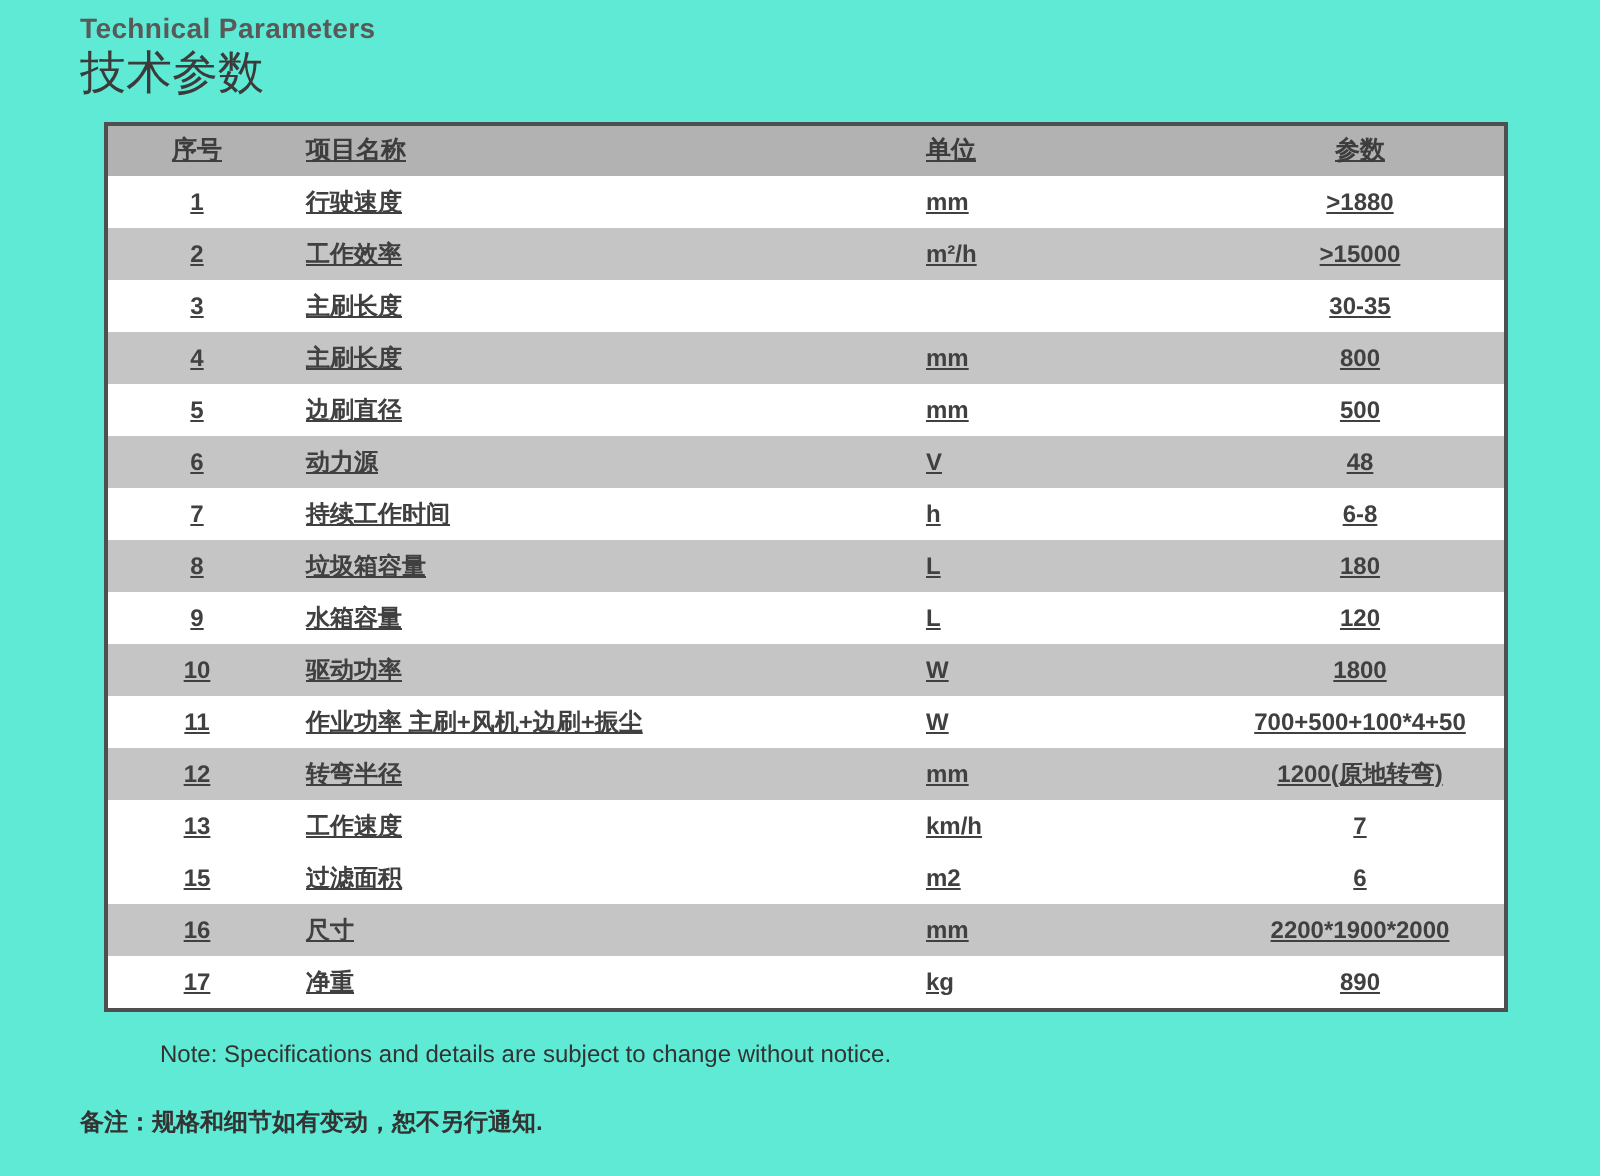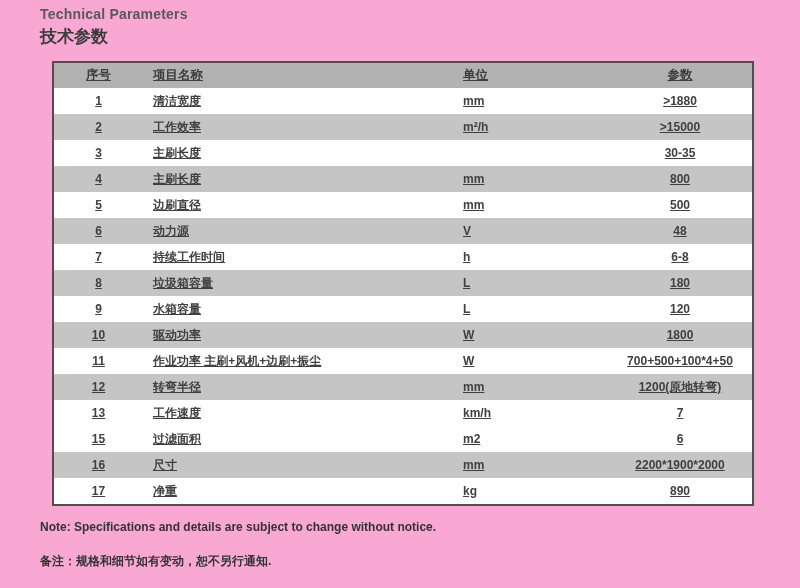--- a/index.html
+++ b/index.html
@@ -6,33 +6,33 @@
     margin: 0;
     padding: 0;
     background: #ffffff;
     font-family: "Liberation Sans", "DejaVu Sans", sans-serif;
   }
   .page {
     width: 800px;
     height: 588px;
     box-sizing: border-box;
     padding: 5px 40px 0 40px;
-    background: #f9a8d4;
+    background: #5eead4;
     overflow: hidden;
   }
   .title-en {
     font-size: 14px;
     font-weight: bold;
     color: #595959;
     line-height: 18px;
     letter-spacing: 0.2px;
   }
   .title-cn {
-    font-size: 17px;
-    font-weight: bold;
+    font-size: 23px;
+    font-weight: normal;
     color: #3b3b3b;
     line-height: 21px;
     margin-top: 3px;
   }
   table.spec-table {
     margin-top: 14px;
     margin-left: 12px;
     width: 700px;
     border-collapse: collapse;
     border: 2px solid #4f4f4f;
@@ -71,23 +71,24 @@
   table.spec-table td.cell-unit { text-align: left; }
   table.spec-table th.col-value,
   table.spec-table td.cell-value { text-align: center; }
   table.spec-table tr.striped td { background: #c5c5c5; }
   table.spec-table tr.plain td   { background: #ffffff; }
   .notes {
     margin-top: 13px;
   }
   .note-en {
     font-size: 12px;
-    font-weight: bold;
+    font-weight: normal;
     color: #333333;
     line-height: 16px;
+    margin-left: 40px;
   }
   .note-cn {
     font-size: 12px;
     font-weight: bold;
     color: #333333;
     line-height: 17px;
     margin-top: 18px;
   }
 </style>
 </head>
@@ -109,21 +110,21 @@
       <tr>
         <th class="col-no">序号</th>
         <th class="col-item">项目名称</th>
         <th class="col-unit">单位</th>
         <th class="col-value">参数</th>
       </tr>
     </thead>
     <tbody id="spec-rows">
         <tr class="plain">
     <td class="cell-no">1</td>
-    <td class="cell-item">清洁宽度</td>
+    <td class="cell-item">行驶速度</td>
     <td class="cell-unit">mm</td>
     <td class="cell-value">&gt;1880</td>
   </tr>
         <tr class="striped">
     <td class="cell-no">2</td>
     <td class="cell-item">工作效率</td>
     <td class="cell-unit">m²/h</td>
     <td class="cell-value">&gt;15000</td>
   </tr>
         <tr class="plain">

